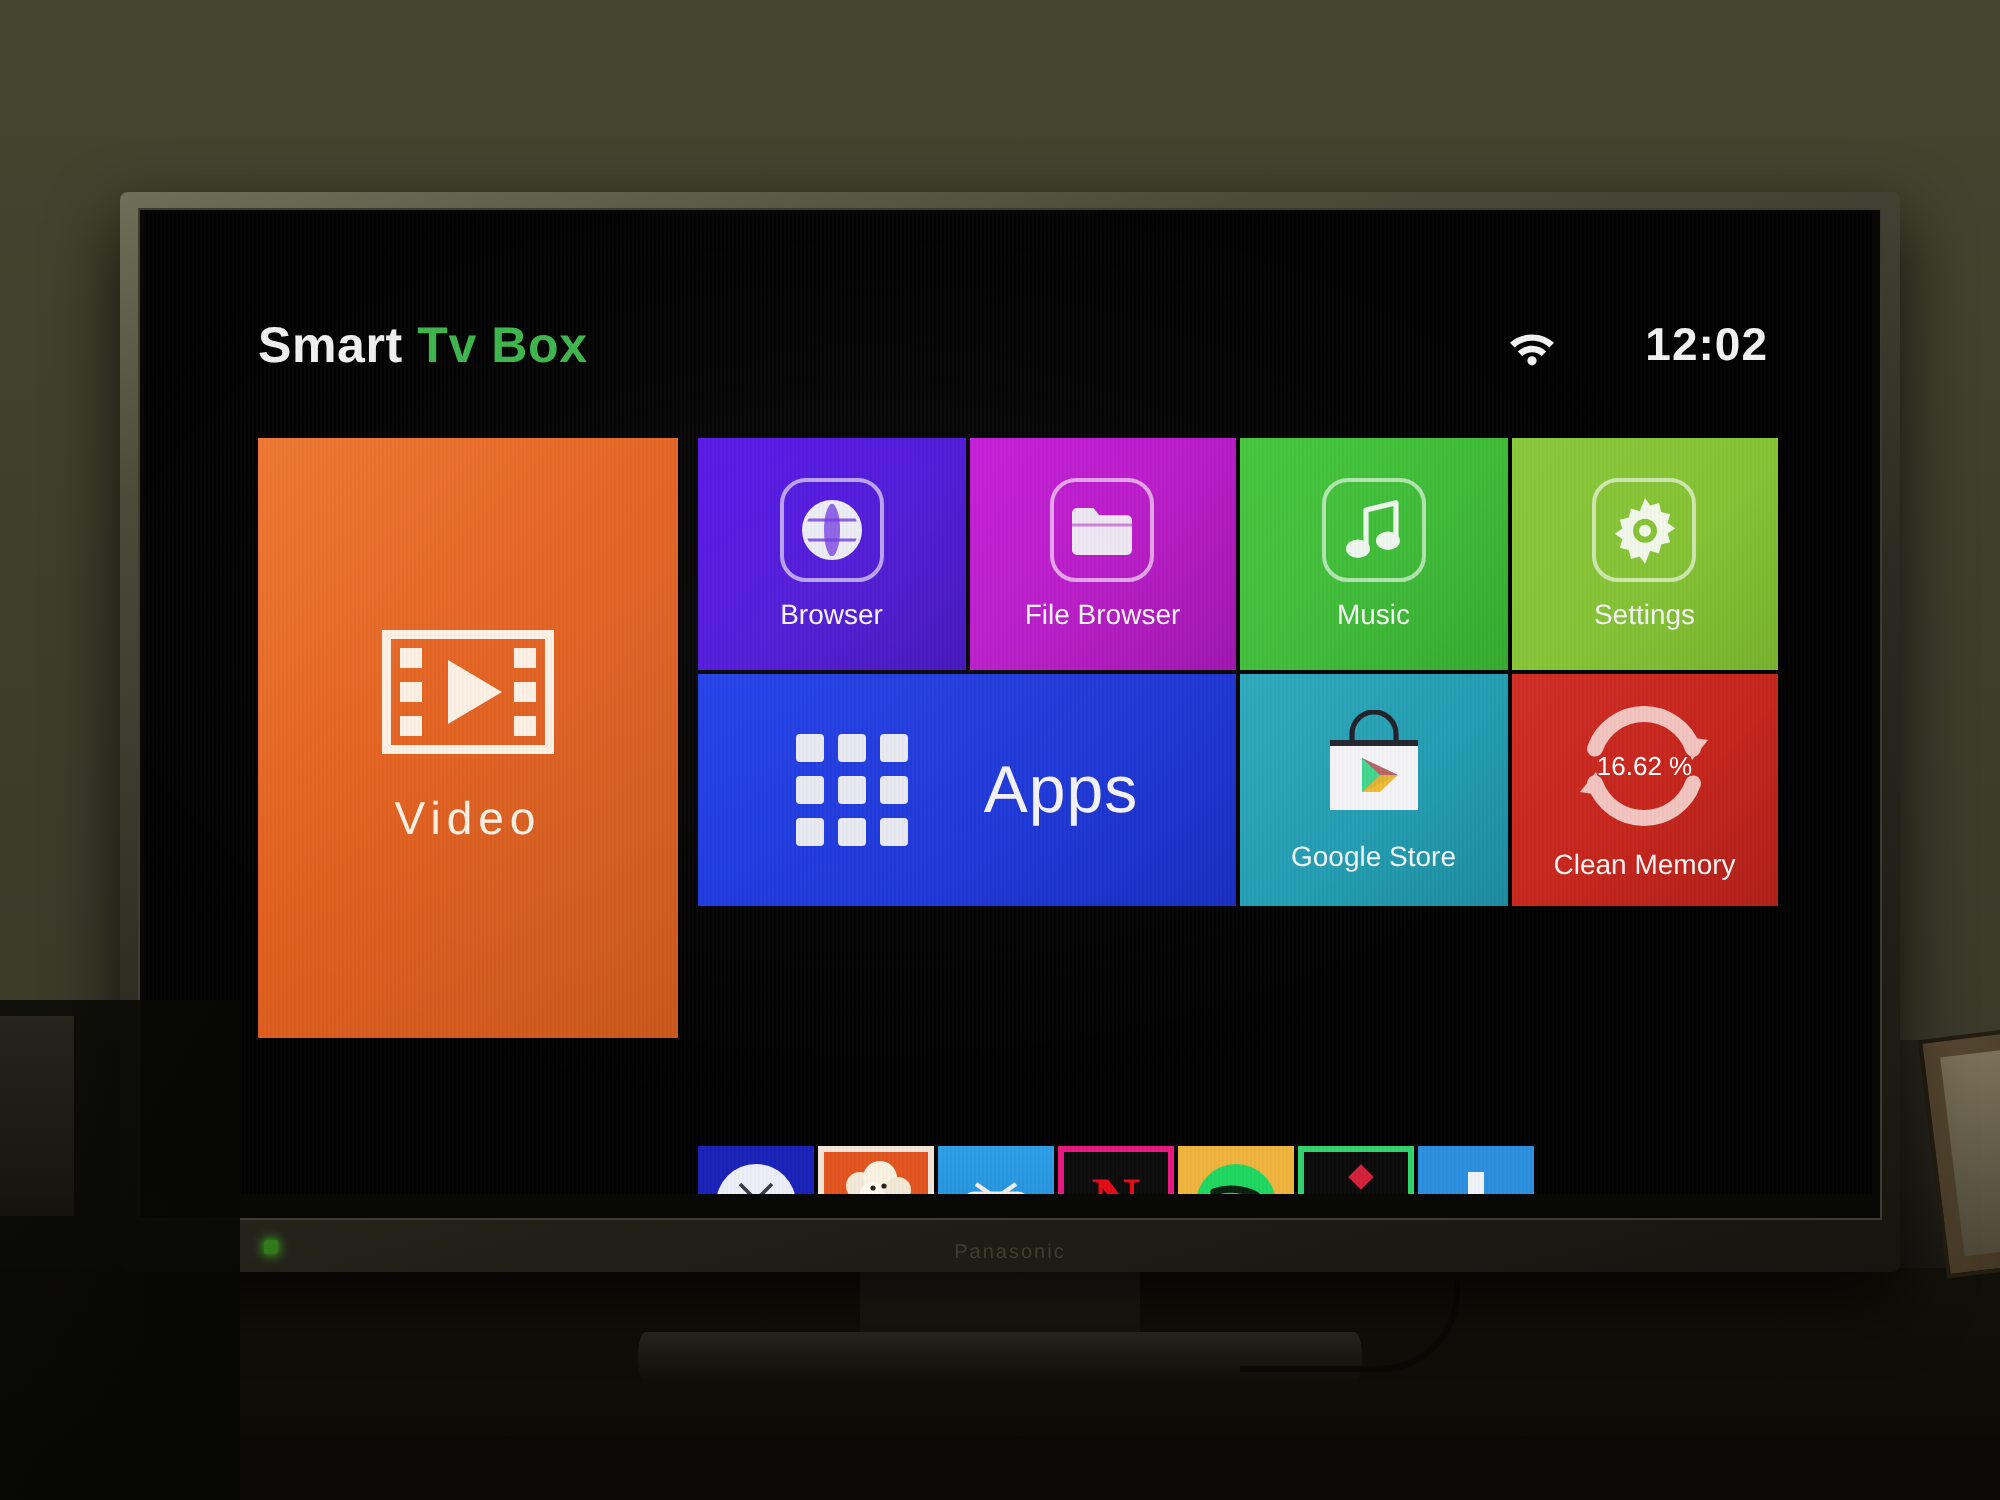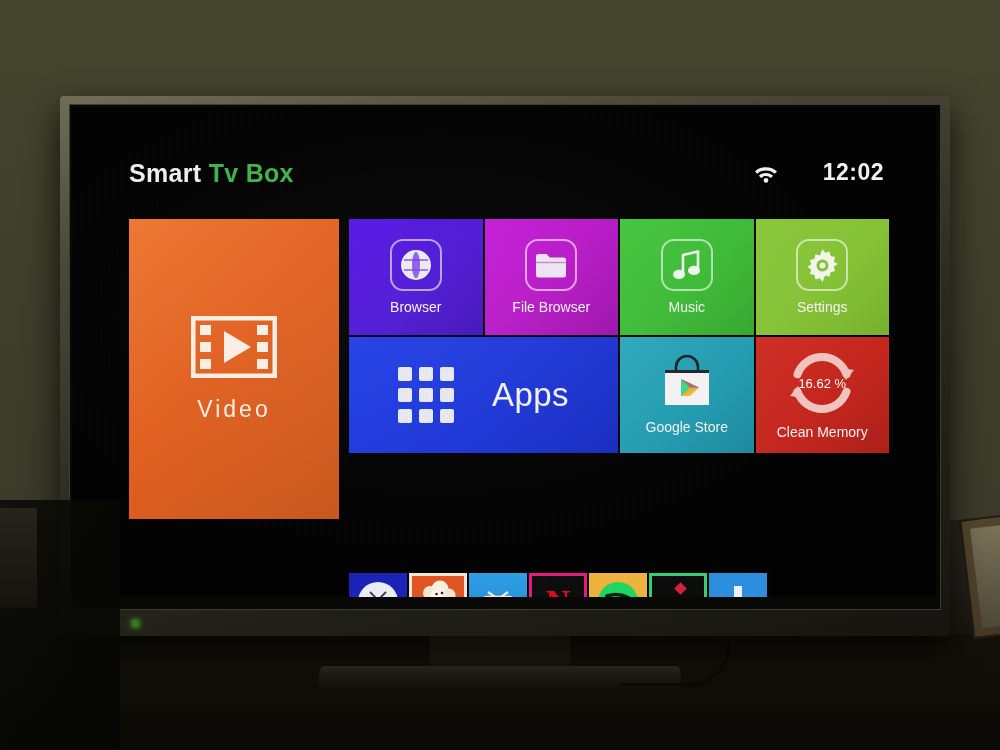--- a/index.html
+++ b/index.html
@@ -445,19 +445,20 @@
               </svg>
             </div>
 
           </div>
         </div>
 
         <div class="scan"></div>
         <div id="screen-glow"></div>
       </div>
 
+      <div id="tv-brand">Panasonic</div>
       <div id="tv-led"></div>
     </div>
   </div>
 
   <div id="dark-left"></div>
   <div id="speaker-left"></div>
 </div>
 
 </body></html>

